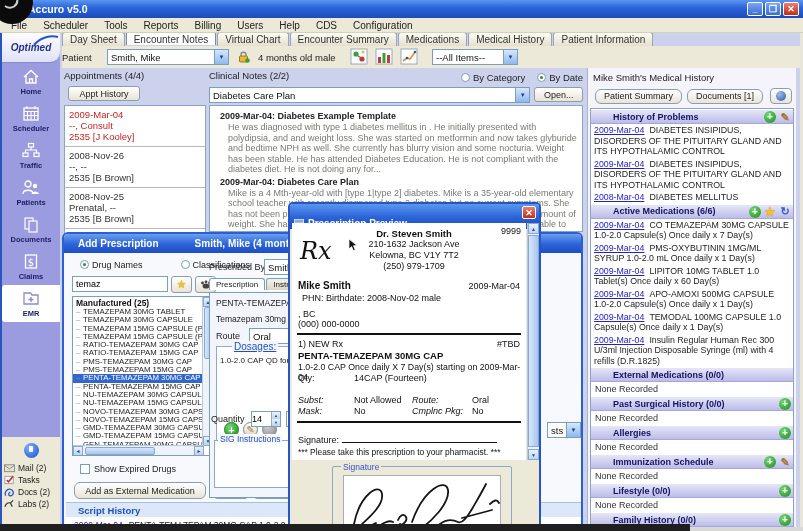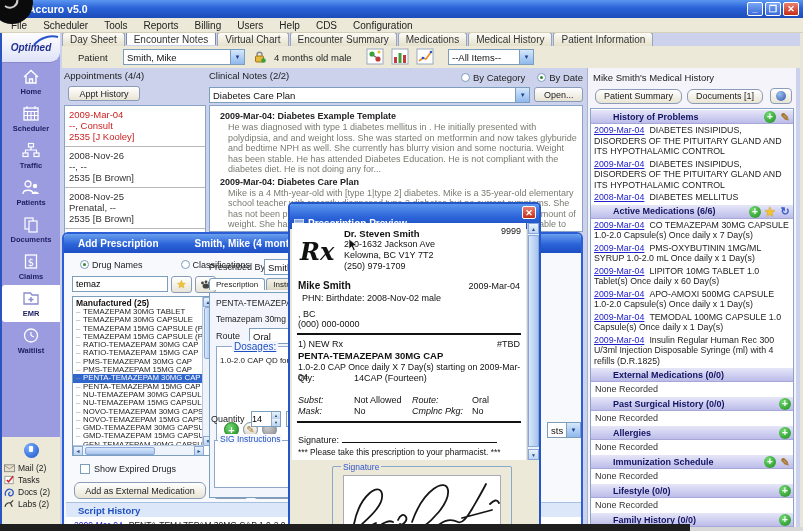--- a/index.html
+++ b/index.html
@@ -39,21 +39,21 @@
   .foot-row { display:flex; align-items:center; gap:3px; padding:1px 2px; }
   .foot-ic { width:11px; height:10px; display:inline-block; }
 
   
   .tabs { position:absolute; left:62px; top:32px; height:14px; display:flex; z-index:7; }
   .tab { font-size:10px; color:#333; padding:1px 7px 0 7px; border:1px solid #9aa4b8; border-bottom:none;
     border-radius:3px 3px 0 0; background:linear-gradient(#fdfcf6,#e4e0cc); margin-right:1px; cursor:pointer; white-space:nowrap; }
   .tab.active { background:#fff; font-weight:normal; border-color:#7a8aa8; position:relative; top:-1px; padding-top:2px; }
   .patient-row { position:absolute; left:62px; top:46px; width:738px; height:22px; background:#ece9d8; z-index:5;
     display:flex; align-items:center; font-size:9.5px; color:#222; }
-  .patient-row .plabel { margin-left:16px; width:40px; }
+  .patient-row .plabel { margin-left:0; width:40px; }
   .combo { background:#fff; border:1px solid #7b9ebd; height:16px; display:flex; align-items:center; font-size:9.5px; color:#111; position:relative; cursor:pointer; }
   .combo .cval { flex:1; padding:0 3px; white-space:nowrap; overflow:hidden; }
   .combo .carr { width:14px; height:100%; border-left:1px solid #7b9ebd; background:linear-gradient(#d6e8fc,#8fb8ec); display:flex; align-items:center; justify-content:center; }
   .combo .carr::after { content:"▼"; font-size:6px; color:#1a3f8f; }
   .patient-combo { width:122px; margin-left:5px; }
   .lockwrap { margin-left:8px; }
   .age { margin-left:8px; width:88px; }
   .pr-icons { display:flex; gap:7px; margin-left:4px; }
   .allitems-combo { width:86px; margin-left:14px; }
 
@@ -173,22 +173,22 @@
   
   .modal { position:absolute; left:288px; top:202px; width:253px; height:340px; background:#ece9d8; border:2px solid #2456c8;
     border-radius:5px 5px 0 0; z-index:20; overflow:hidden; }
   .modal-title { height:25px; background:linear-gradient(180deg,#5a96f0 0%,#2a62d8 55%,#1c4cb8 100%); color:#fff; font-size:10px; font-weight:bold;
     display:flex; align-items:flex-end; padding-left:4px; gap:4px; }
   .modal-x { position:absolute; right:3px; top:2px; width:14px; height:13px; background:linear-gradient(#ec8070,#c22d18); border:1px solid #fff;
     border-radius:2px; color:#fff; font-size:9px; display:flex; align-items:center; justify-content:center; cursor:pointer; }
   .modal-x::before { content:"✕"; }
   .sheet { position:absolute; left:2px; top:19px; width:234px; height:237px; background:#fff; font-size:9px; color:#111; }
   .sheet .num { position:absolute; right:5px; top:3px; font-size:9px; }
-  .sheet .rx { position:absolute; left:8px; top:14px; font-family:"DejaVu Serif",serif; font-style:italic; font-weight:bold; font-size:24px; }
-  .docblock { position:absolute; left:52px; top:5px; width:140px; line-height:11px; }
+  .sheet .rx { position:absolute; left:8px; top:14px; font-family:"DejaVu Serif",serif; font-style:italic; font-weight:normal; font-size:24px; }
+  .docblock { position:absolute; left:52px; top:5px; width:140px; text-align:center; line-height:11px; }
   .docblock .dname { font-weight:bold; font-size:9.5px; }
   .pname { position:absolute; left:6px; top:57px; font-weight:bold; font-size:10px; }
   .pdate { position:absolute; right:6px; top:58px; }
   .phn { position:absolute; left:10px; top:70px; }
   .pharm1 { position:absolute; left:6px; top:86px; }
   .pharm2 { position:absolute; left:6px; top:96px; }
   .divider { position:absolute; left:5px; width:224px; height:2px; background:#111; }
   .d1 { top:110px; } .d2 { top:198px; }
   .newrx { position:absolute; left:6px; top:116px; }
   .tbd { position:absolute; right:6px; top:116px; }
@@ -303,27 +303,20 @@
         </svg>
       <span class="lab">Claims</span>
     </div>
     <div class="side-item active">
       <svg width="20" height="17">
           <path d="M3 5 V14 H17 V5 H11 L9.5 3 H3 Z" stroke="#8a8ad0" stroke-width="1.3" fill="none"></path>
           <path d="M10 7 V12 M7.5 9.5 H12.5" stroke="#8a8ad0" stroke-width="1.4"></path>
         </svg>
       <span class="lab">EMR</span>
     </div>
-    <div class="side-item">
-      <svg width="20" height="17">
-          <circle cx="10" cy="8.5" r="6.5" stroke="#fff" stroke-width="1.3" fill="none"></circle>
-          <path d="M10 5 V8.5 L13 10" stroke="#fff" stroke-width="1.2" fill="none"></path>
-        </svg>
-      <span class="lab">Waitlist</span>
-    </div>
   </div>
 
   <div class="side-footer">
     <div class="orb"></div>
     <div class="foot-row">
       <svg class="foot-ic" viewBox="0 0 12 10">
           <rect x="0.5" y="1.5" width="11" height="7.5" fill="#e8e0c8" stroke="#888"></rect>
           <path d="M0.5 2 L6 6 L11.5 2" stroke="#888" fill="none"></path>
         </svg>
       <span>Mail (2)</span>

